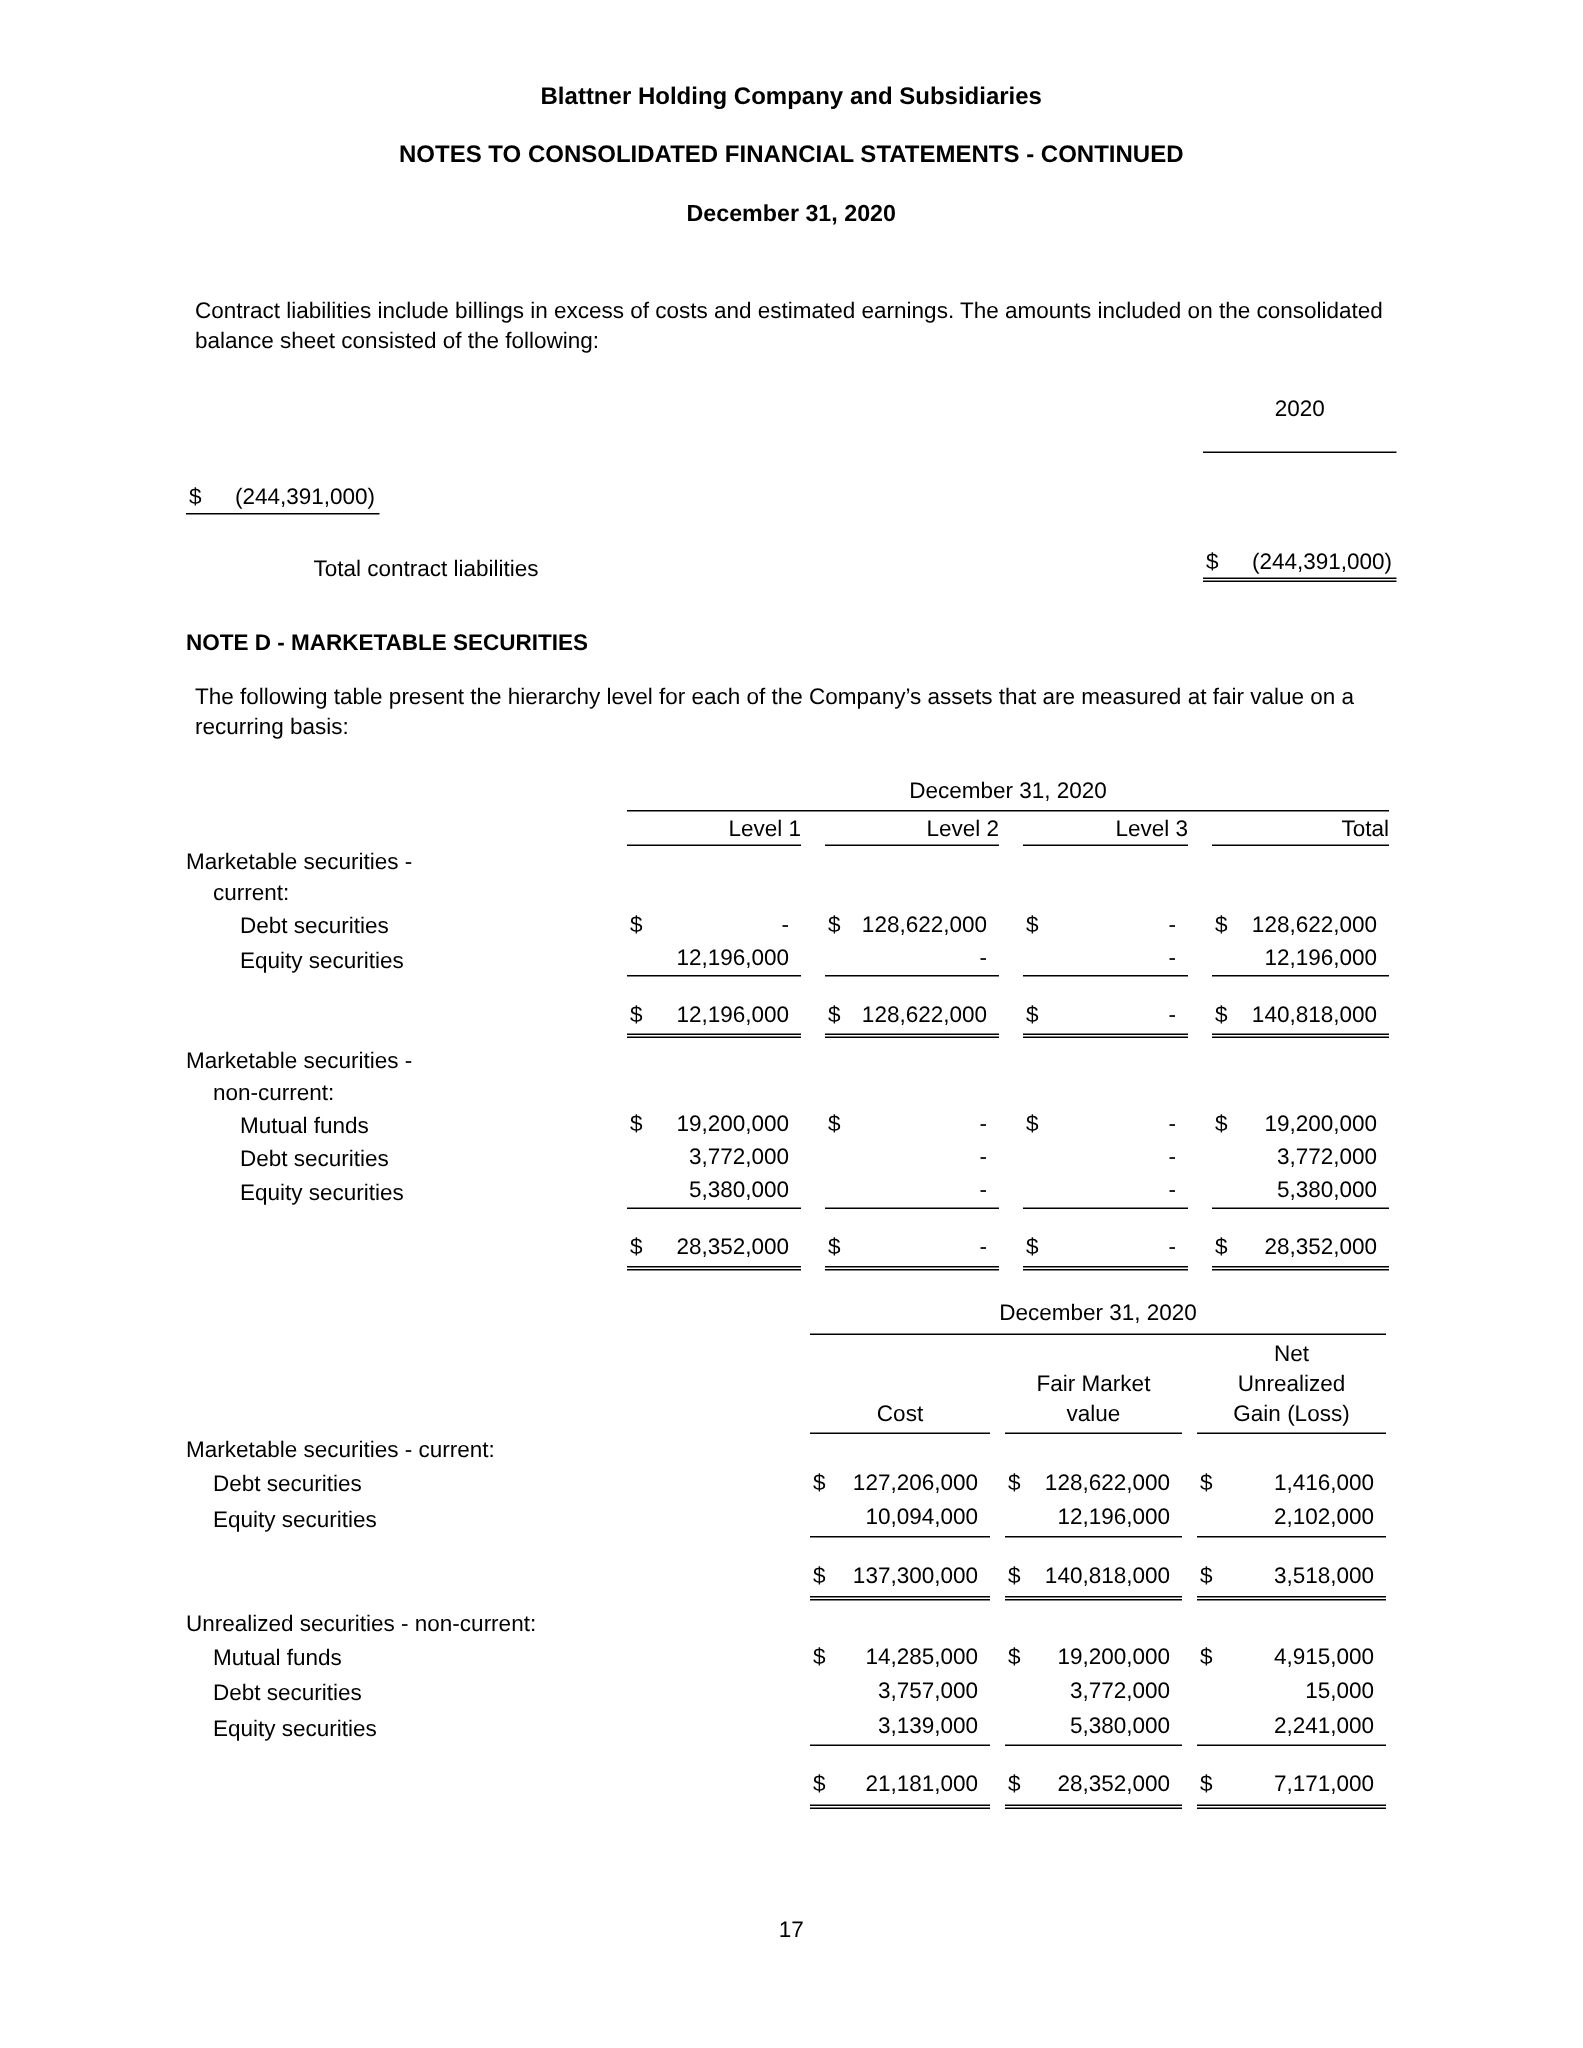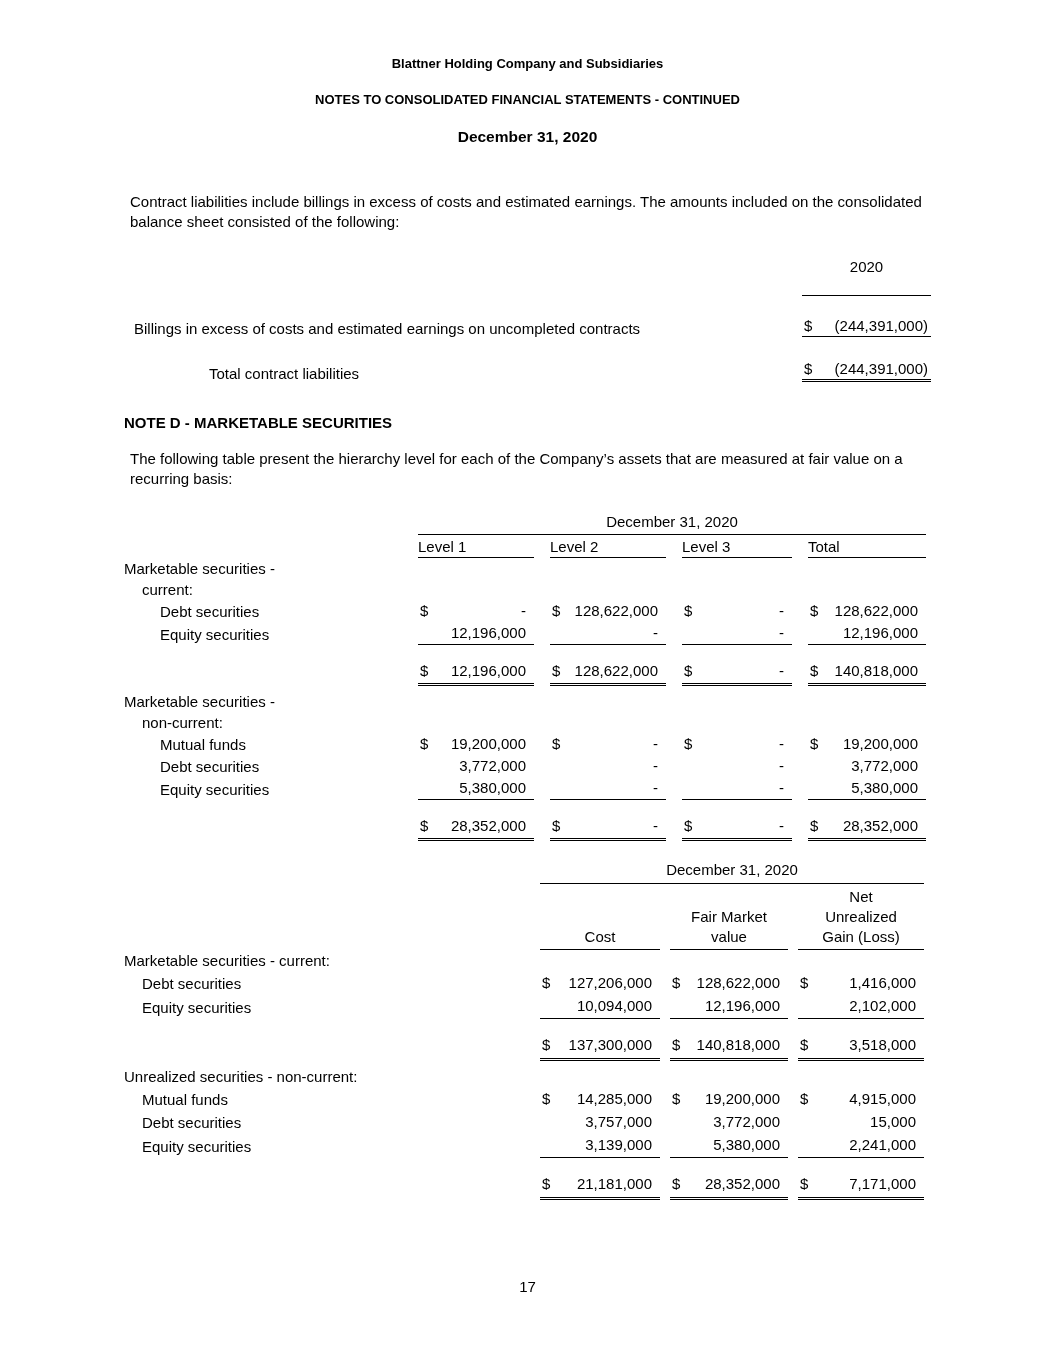--- a/index.html
+++ b/index.html
@@ -10,22 +10,22 @@
     height: 1365px;
     background: #ffffff;
     color: #000000;
     font-family: "Liberation Sans", sans-serif;
     font-size: 15px;
     overflow: hidden;
   }
   .content { padding: 56px 124px 0 124px; }
   .center { text-align: center; }
 
-  .doc-company { font-weight: bold; font-size: 13px; margin-bottom: 21px; }
-  .doc-title   { font-weight: bold; font-size: 13px; margin-bottom: 21px; }
+  .doc-company { font-weight: bold; font-size: 16px; margin-bottom: 21px; }
+  .doc-title   { font-weight: bold; font-size: 16px; margin-bottom: 21px; }
   .doc-date    { font-weight: bold; font-size: 15.5px; margin-bottom: 46px; }
 
   .para { margin: 6px; line-height: 20px; }
 
   .ul  { border-bottom: 1px solid #000; }
   .dul { border-bottom: 3px double #000; }
 
   
   .t1 { margin-top: 26px; }
   .t1-yearrow { display: flex; justify-content: flex-end; }
@@ -44,21 +44,21 @@
   
   .t2 { margin-top: 22px; }
   .t2row {
     display: grid;
     grid-template-columns: 278px 116px 116px 110px 118px;
     column-gap: 16px;
     line-height: 21px;
     align-items: end;
   }
   .t2span { grid-column: 2 / 6; text-align: center; padding-bottom: 2px; border-bottom: 1px solid #000; }
-  .t2colhead { text-align: left; border-bottom: 1px solid #000; margin-top: 1px; }
+  .t2colhead { text-align: right; border-bottom: 1px solid #000; margin-top: 1px; }
   .ind1 { padding-left: 18px; }
   .ind2 { padding-left: 36px; }
   .cell { display: flex; justify-content: space-between; padding: 0 8px 1px 2px; }
   .trow-total { margin-top: 15px; }
   .trow-total .cell { padding-bottom: 2px; }
   .group-gap { margin-top: 5px; }
 
   
   .t3 { margin-top: 18px; }
   .t3row {
@@ -88,21 +88,20 @@
     <div class="center doc-title">NOTES TO CONSOLIDATED FINANCIAL STATEMENTS - CONTINUED</div>
     <div class="center doc-date">December 31, 2020</div>
 
     <p class="para">Contract liabilities include billings in excess of costs and estimated earnings. The amounts included on the consolidated balance sheet consisted of the following:</p>
 
     <div class="t1">
       <div class="t1-yearrow">
         <div class="t1-year">2020</div>
       </div>
       <div class="t1-row">
-        <div class="t1-label">Billings in excess of costs and estimated earnings on uncompleted contracts</div>
         <div class="t1-val amtcell ul">
           <span>$</span>
           <span>(244,391,000)</span>
         </div>
       </div>
       <div class="t1-row total">
         <div class="t1-label indent">Total contract liabilities</div>
         <div class="t1-val amtcell dul">
           <span>$</span>
           <span>(244,391,000)</span>

